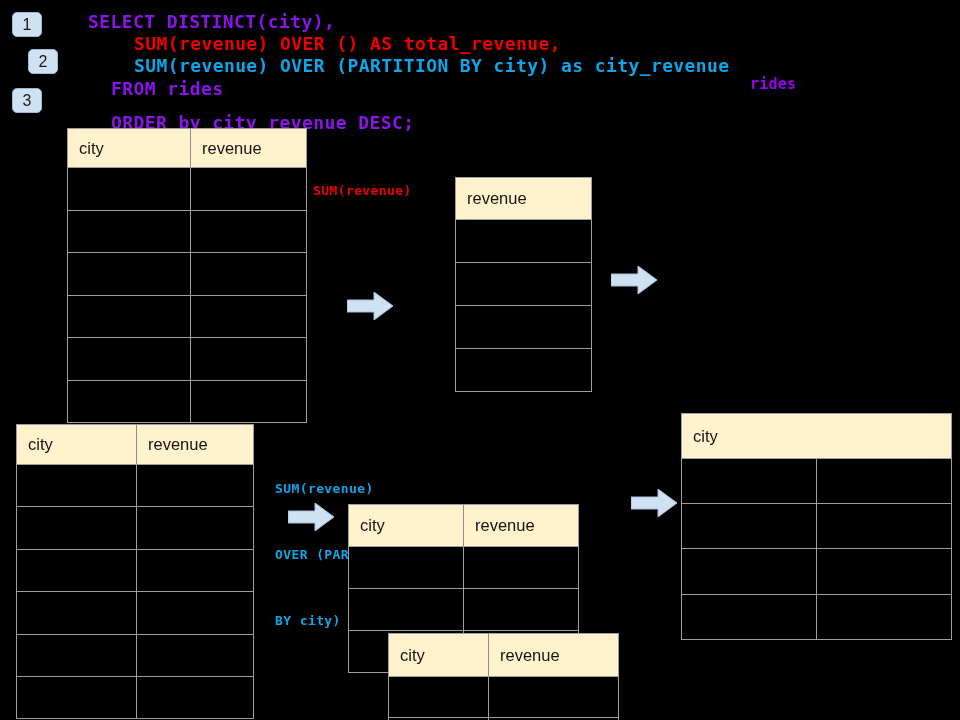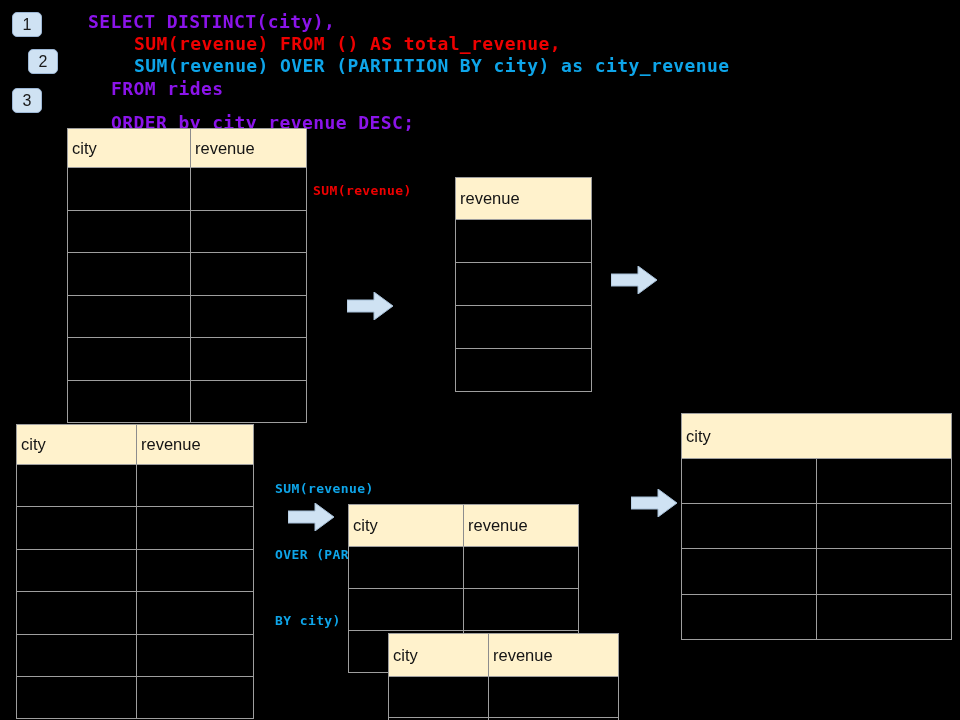--- a/index.html
+++ b/index.html
@@ -66,21 +66,21 @@
     display: grid;
     grid-template-columns: var(--cols);
     height: var(--hh);
     background: #fff2cc;
   }
   .hcell {
     font-size: 16.5px;
     color: #141414;
     display: flex;
     align-items: center;
-    padding-left: 4px;
+    padding-left: 11px;
     border-right: 1.5px solid #8d8d8d;
     overflow: hidden;
   }
   .hcell:last-child { border-right: none; }
   .trow {
     display: grid;
     grid-template-columns: var(--cols);
     height: var(--rh);
     border-top: 1.5px solid #9e9e9e;
   }
@@ -102,27 +102,28 @@
   </div>
 <div class="badge" style="left:28px; top:49px;">
     <span>2</span>
   </div>
 <div class="badge" style="left:12px; top:88px;">
     <span>3</span>
   </div>
 
 <div>
   <div class="code purple" style="left:88px;  top:11px;">SELECT DISTINCT(city),</div>
-  <div class="code red" style="left:134px; top:33px;">SUM(revenue) FROM () AS total_revenue,</div>
+  <div class="code red" style="left:134px; top:33px;">SUM(revenue) OVER () AS total_revenue,</div>
   <div class="code green" style="left:134px; top:55px;">SUM(revenue) OVER (PARTITION BY city) as city_revenue</div>
   <div class="code purple" style="left:111px; top:78px;">FROM rides</div>
   <div class="code purple" style="left:111px; top:112px;">ORDER by city_revenue DESC;</div>
 </div>
 
 <div class="code note" style="left:750px; top:34px;">
+  <div>rides</div>
 </div>
 
 <div class="code red annot" style="left:313px; top:136px;">
   <div>SUM(revenue)</div>
 </div>
 
 <div class="code green annot" style="left:275px; top:434px;">
   <div>SUM(revenue)</div>
   <div>OVER (PARTITION</div>
   <div>BY city)</div>

